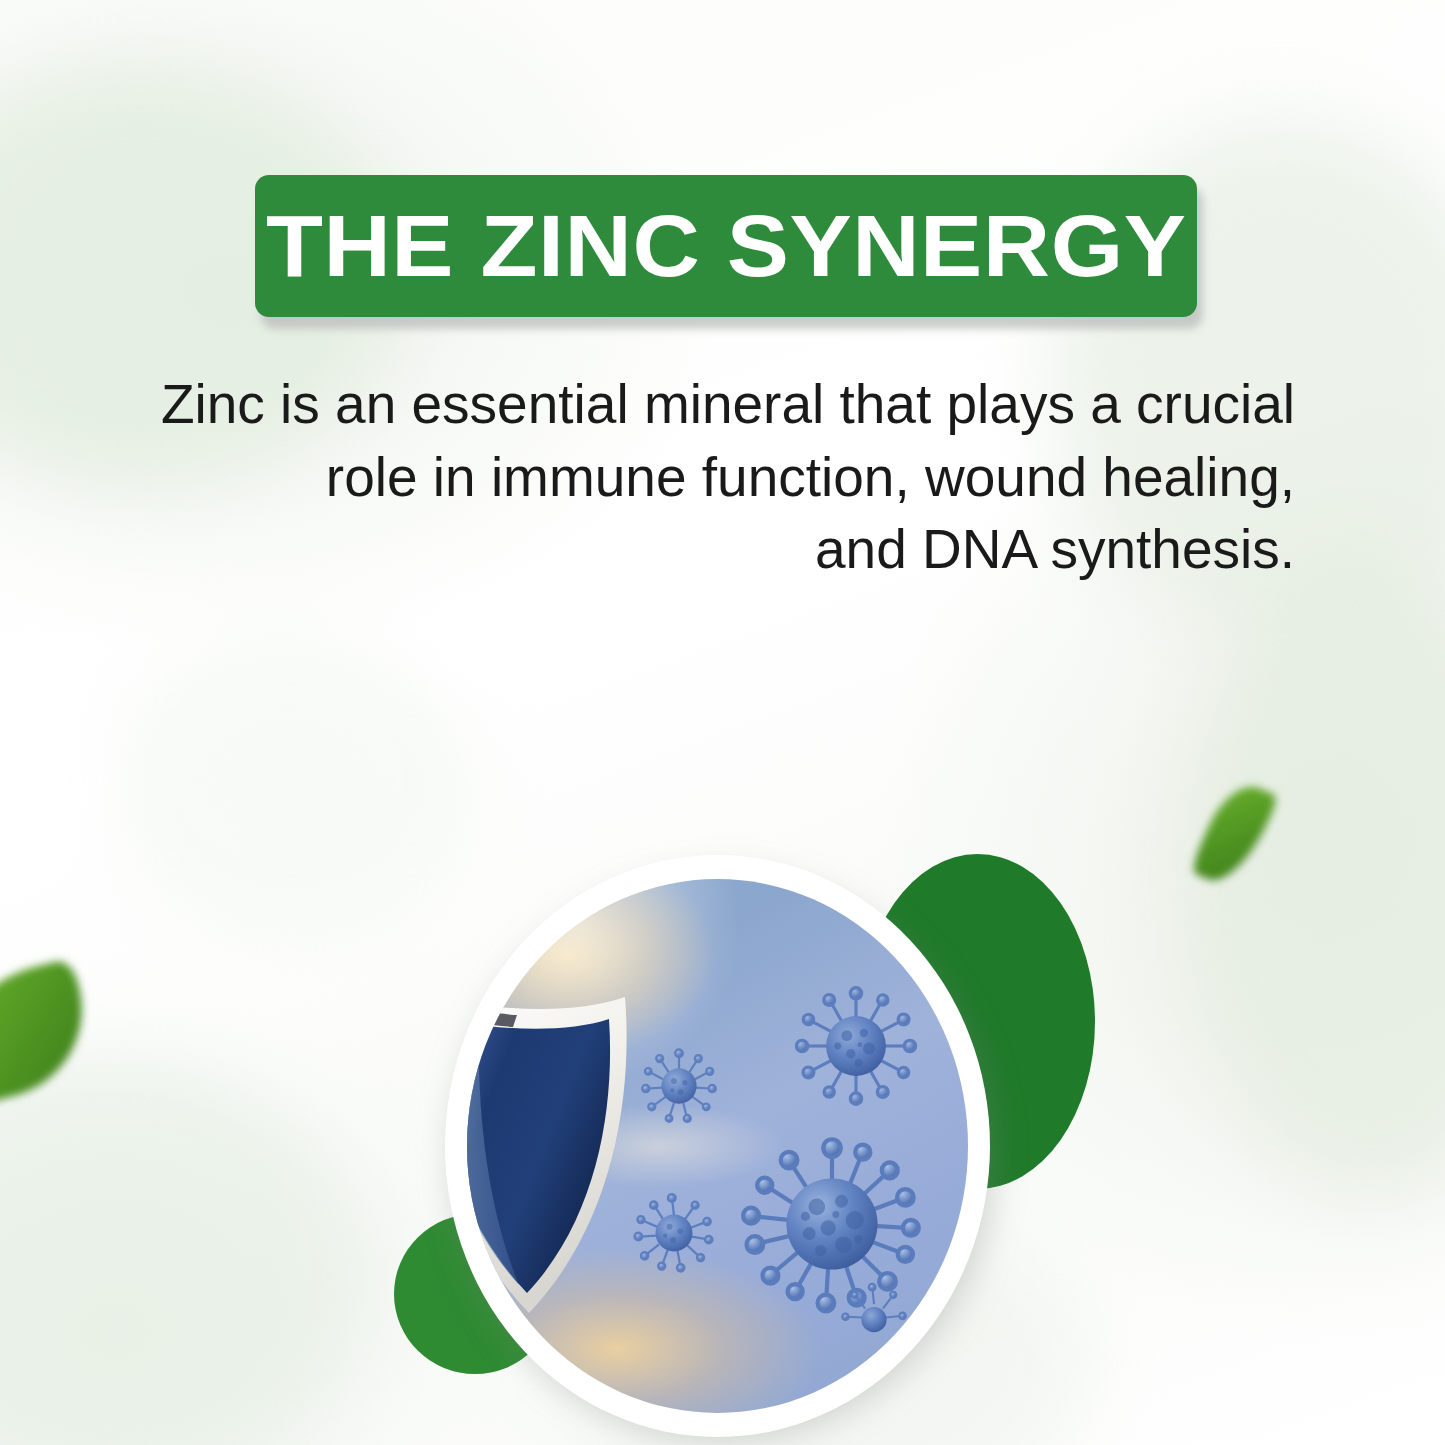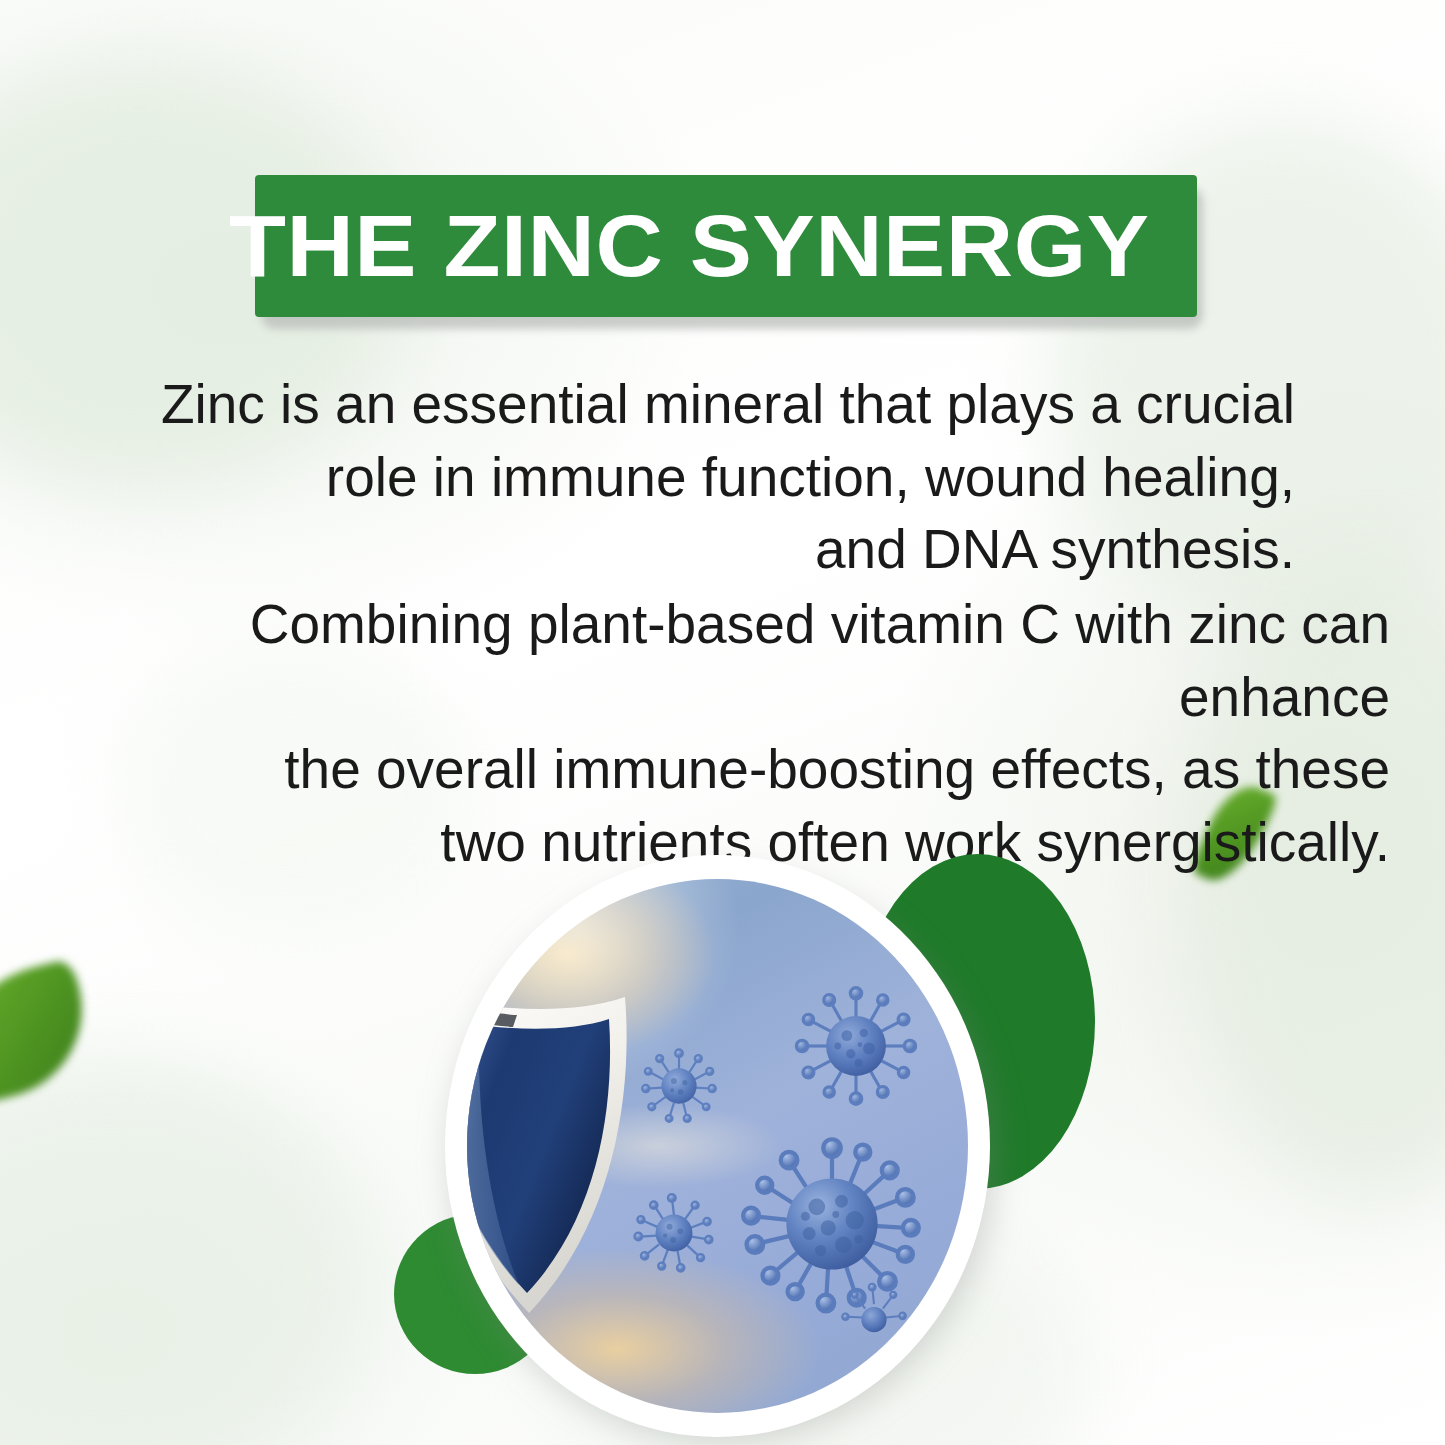--- a/index.html
+++ b/index.html
@@ -83,25 +83,25 @@
     background: #b9bcb9;
     filter: blur(4px);
     opacity: .75;
   }
   .banner {
     position: absolute;
     left: 0;
     top: 0;
     width: 942px;
     height: 142px;
-    border-radius: 4px;
+    border-radius: 14px;
     background: #2e8b3c;
     display: flex;
     align-items: center;
-    justify-content: flex-start;
+    justify-content: center;
   }
   .banner-title {
     color: #ffffff;
     font-family: "Liberation Sans", sans-serif;
     font-weight: 700;
     font-size: 88px;
     letter-spacing: 0.5px;
     line-height: 1;
     white-space: nowrap;
     transform: scaleX(1.06);
@@ -238,23 +238,20 @@
   <div class="banner-wrap">
     <div class="banner-shadow"></div>
     <div class="banner">
       <div class="banner-title">THE ZINC SYNERGY</div>
     </div>
   </div>
 
   <div class="para para-1">Zinc is an essential mineral that plays a crucial
 role in immune function, wound healing,
 and DNA synthesis.</div>
-  <div class="para para-2">Combining plant-based vitamin C with zinc can enhance
-the overall immune-boosting effects, as these
-two nutrients often work synergistically.</div>
 
   <div class="hero">
 
     <div class="green-dot green-dot-tr"></div>
     <div class="green-dot green-dot-bl"></div>
 
     <div class="circle-shadow"></div>
 
     <div class="circle-ring">
       <div class="circle-inner">

